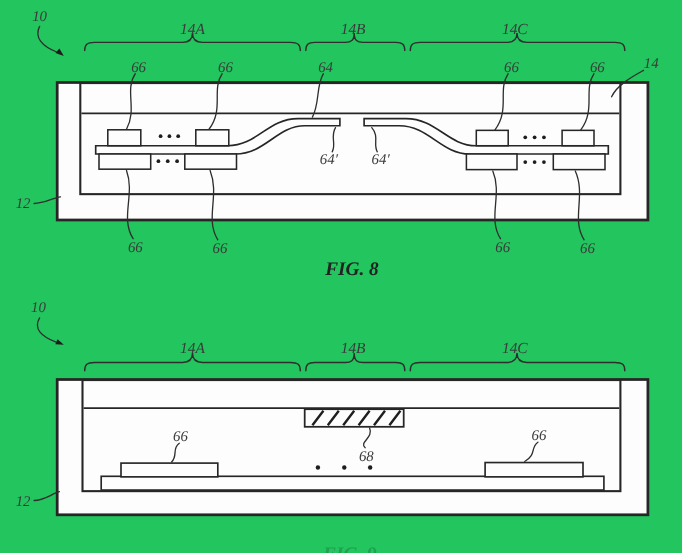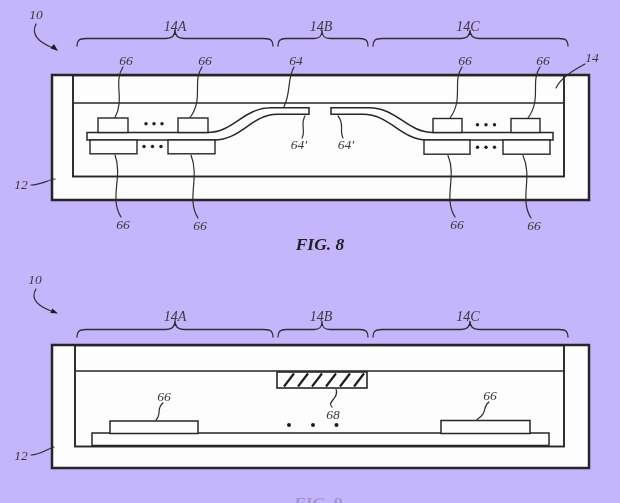--- a/index.html
+++ b/index.html
@@ -1,17 +1,17 @@
 <!DOCTYPE html>
 <html><head>
 <meta charset="utf-8">
 <style>
   html,body{margin:0;padding:0;background:#ffffff;}
   .page{
-    position:relative;width:620px;height:503px;background:#c4b5fd;
+    position:relative;width:620px;height:503px;background:#22c55e;
     font-family:"Liberation Serif",serif;overflow:hidden;
   }
   svg{display:block;}
   text{text-anchor:middle;}
   .ref{font-family:"Liberation Serif",serif;font-style:italic;font-size:13.5px;fill:#3a3a3a;}
   .region{font-family:"Liberation Serif",serif;font-style:italic;font-size:14px;fill:#3a3a3a;}
   .caption{font-family:"Liberation Serif",serif;font-style:italic;font-weight:bold;font-size:17.5px;fill:#222;}
   .ln{stroke:#262626;fill:none;}
   .shape{stroke:#262626;fill:#fdfdfd;}
   .leader{stroke:#2e2e2e;fill:none;stroke-width:1.2;stroke-linecap:round;}

